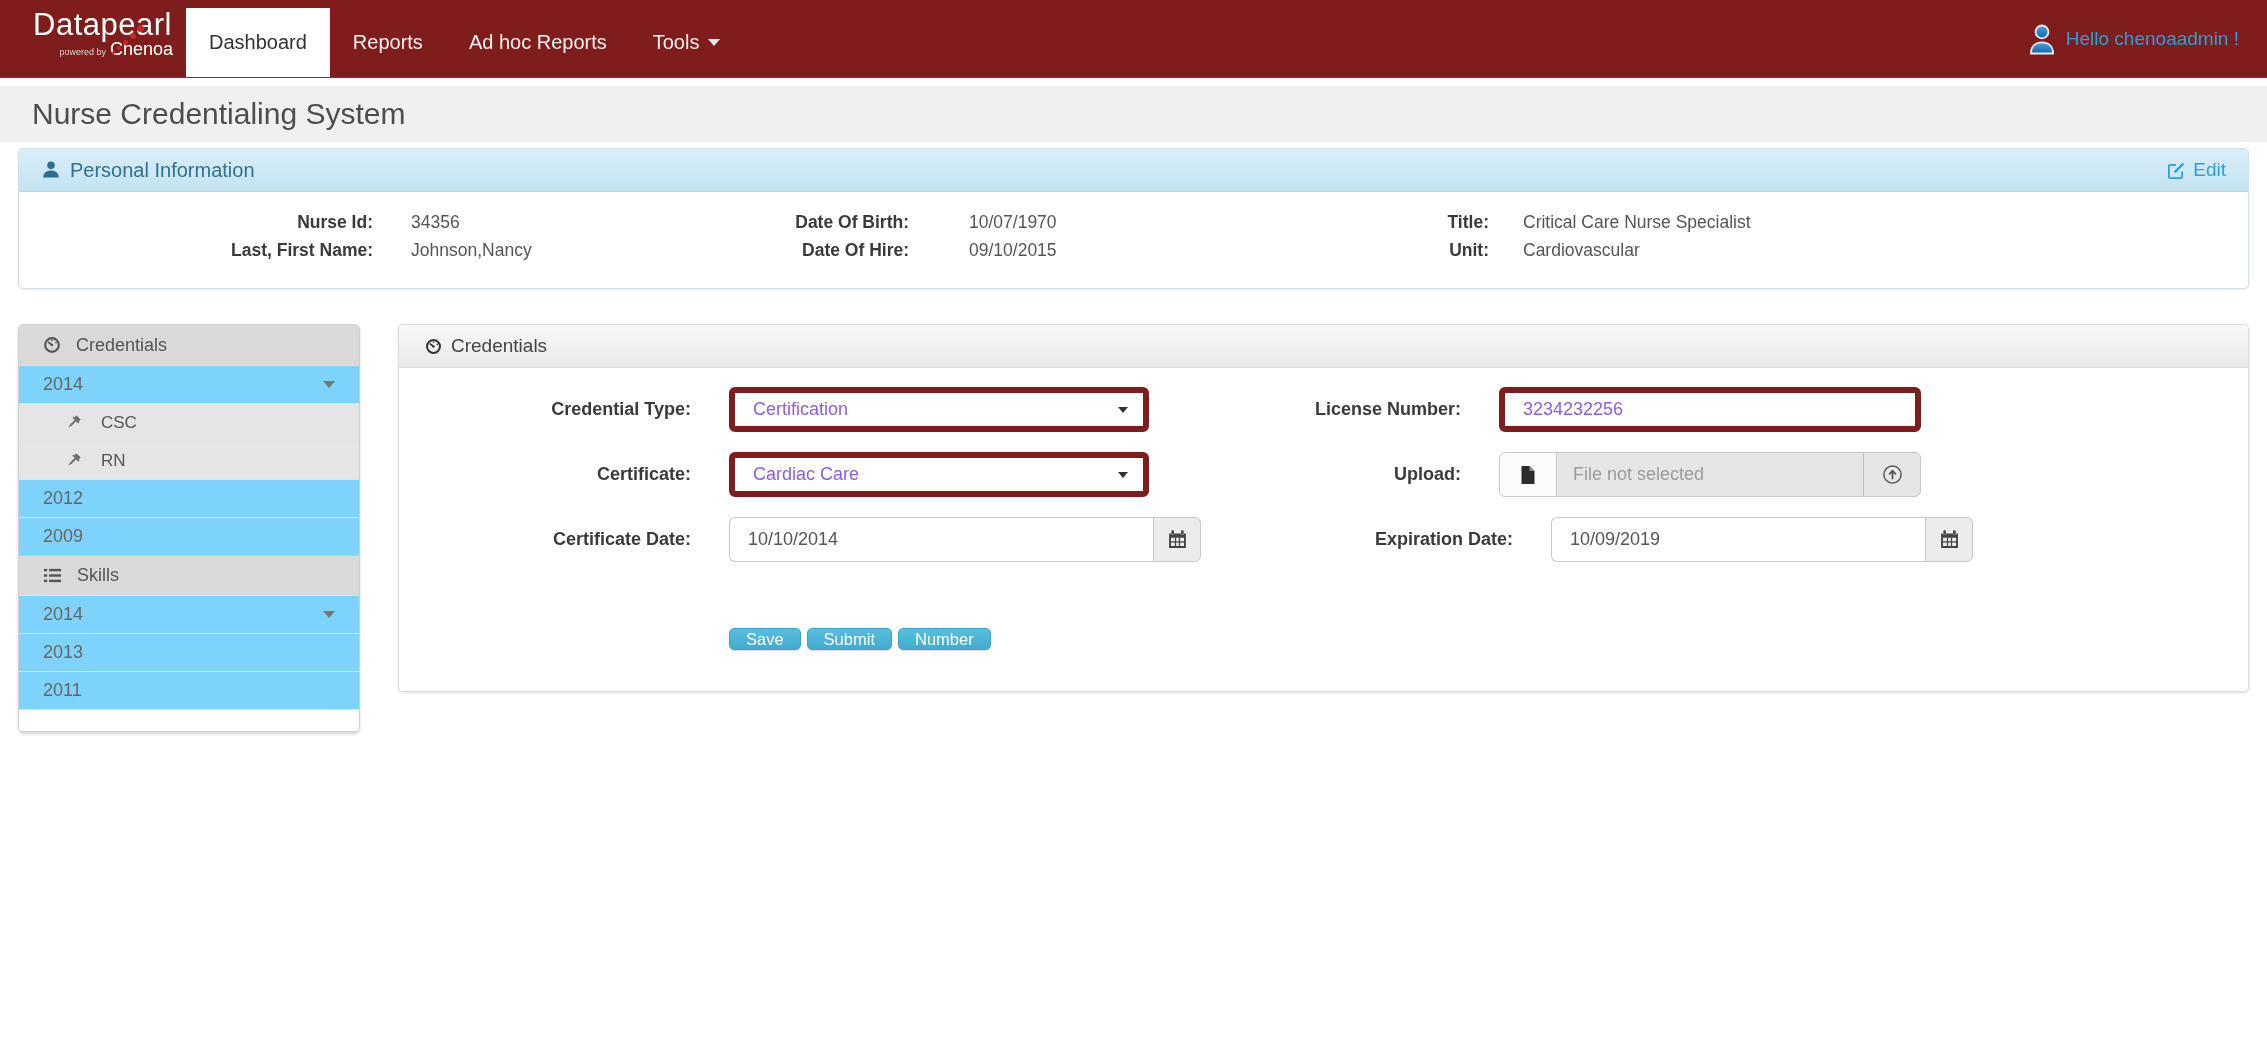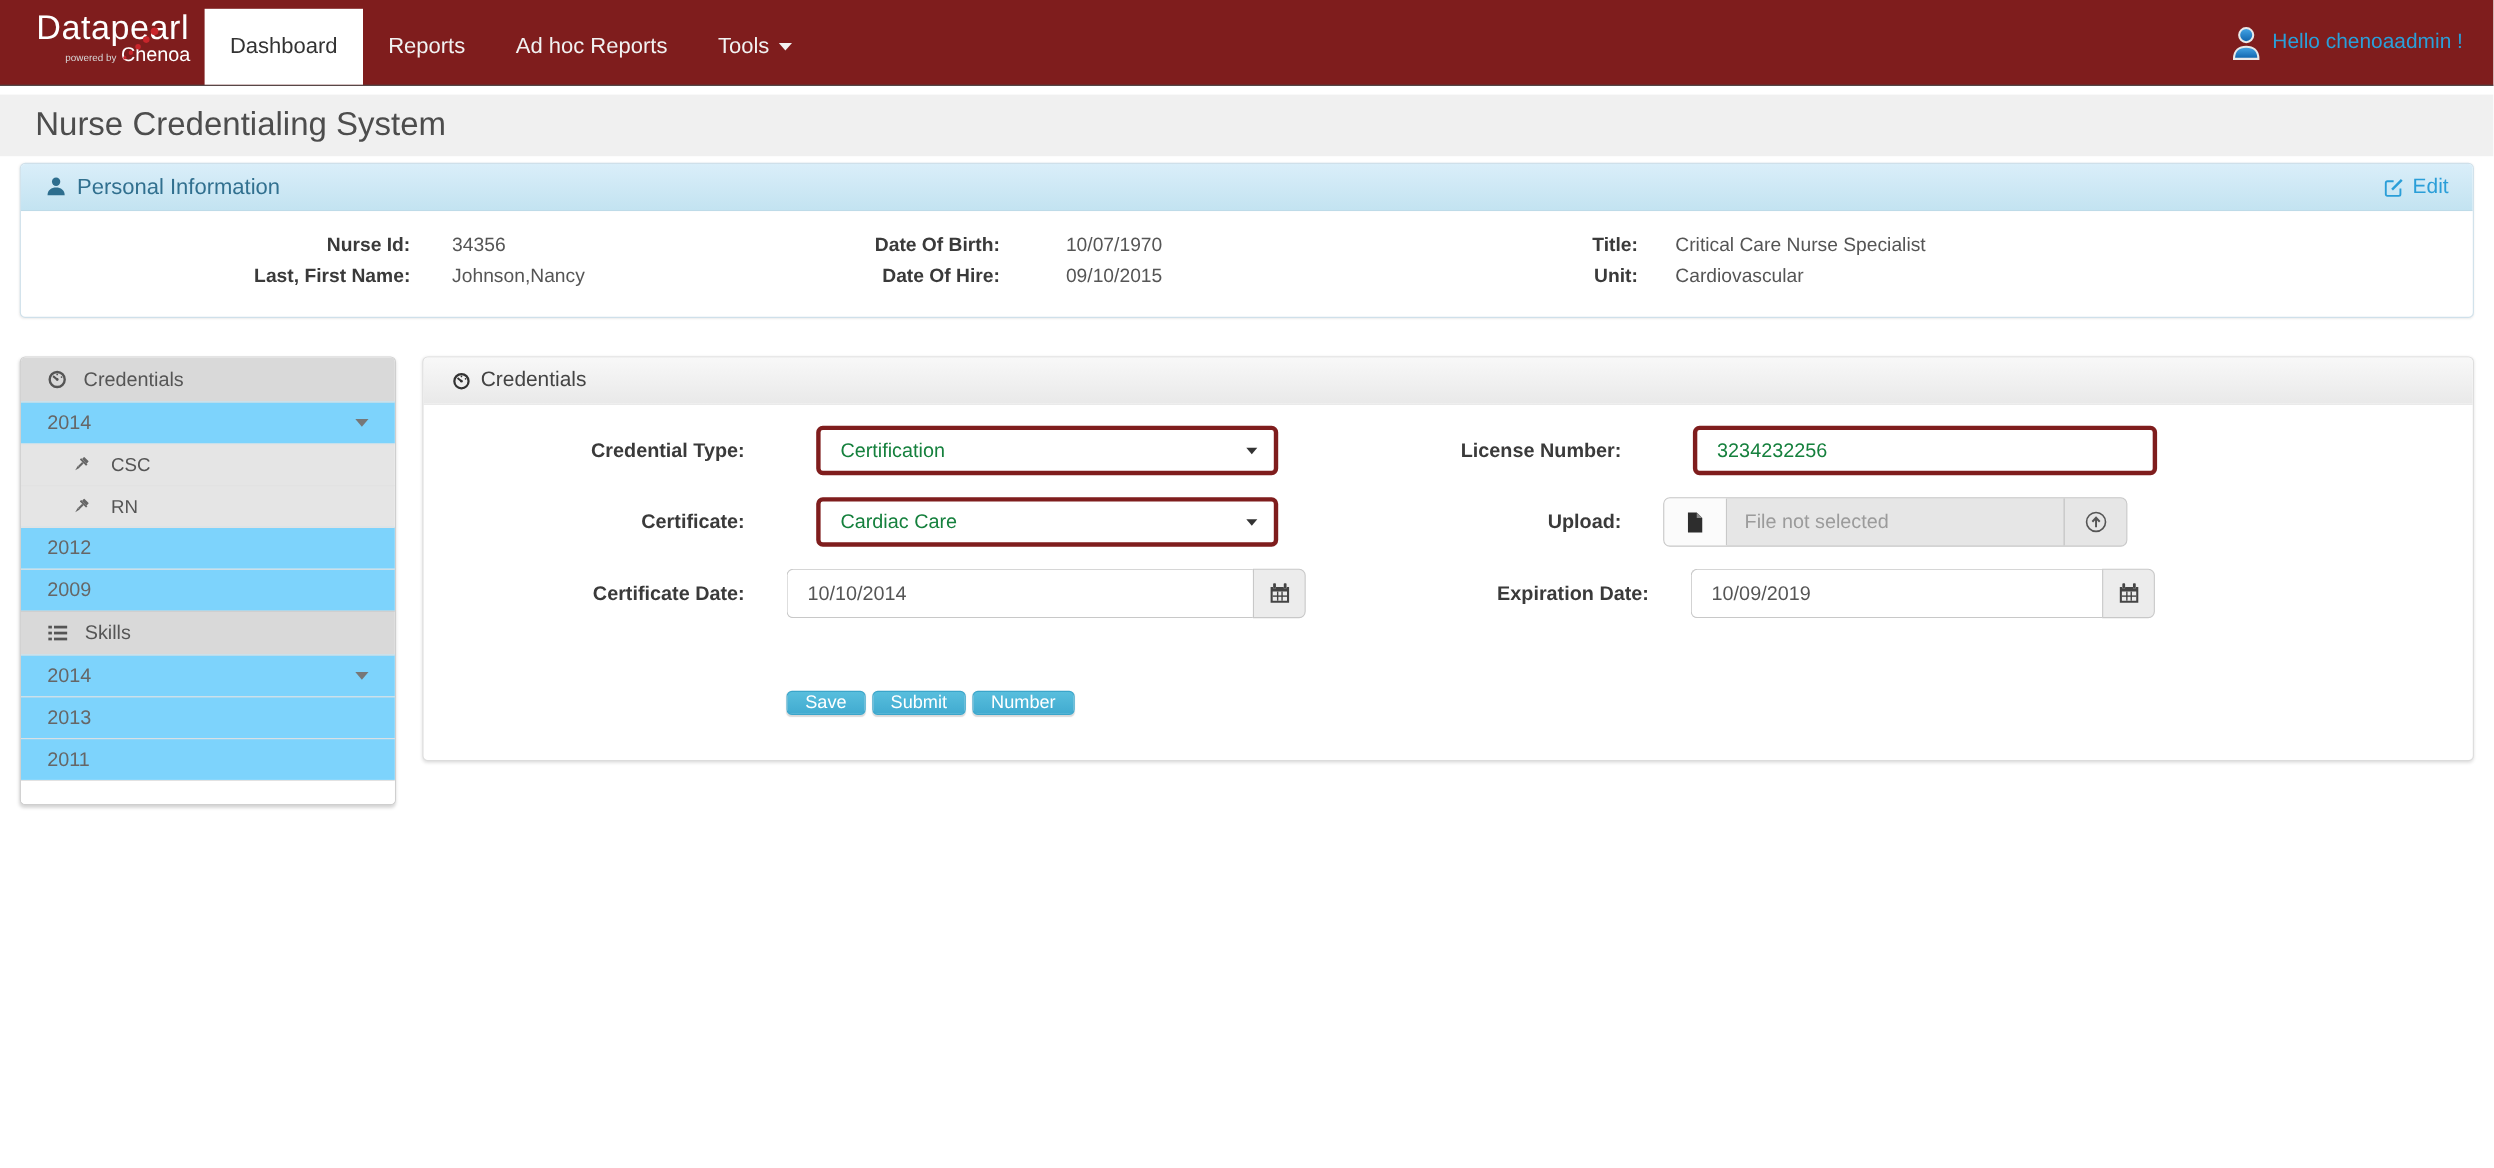--- a/index.html
+++ b/index.html
@@ -44,21 +44,21 @@
   .pi-edit { margin-left:auto; display:flex; align-items:center; gap:7px; color:#2a9ed8; font-size:19px; cursor:pointer; }
 
   .pi-body { padding:16px 0 24px 0; display:grid;
              grid-template-columns:354px 200px 336px 240px 340px 1fr;
              grid-auto-rows:28px; align-items:center; font-size:17.5px; }
   .pi-label { text-align:right; font-weight:bold; color:#3a3a3a; }
   .pi-value { color:#555; }
   .pv1 { padding-left:38px; } .pv2 { padding-left:60px; } .pv3 { padding-left:34px; }
 
   
-  .content { display:flex; align-items:flex-start; padding:13px 18px; margin-top:22px; gap:24px; }
+  .content { display:flex; align-items:flex-start; padding:13px 18px; margin-top:22px; gap:38px; }
 
   
   .sidebar { width:342px; border:1px solid #cfcfcf; border-radius:5px; box-shadow:0 2px 3px rgba(0,0,0,.16); overflow:hidden; background:#fff; }
   .sb-item { display:flex; align-items:center; border-top:1px solid #e2e2e2; cursor:pointer; }
   .sb-item:first-child { border-top:none; }
   .sb-header { height:40px; background:#d9d9d9; padding-left:24px; gap:15px; font-size:18px; color:#555; border-top:1px solid #c9c9c9; }
   .sb-year { height:38px; background:#7dd3fc; padding:0 24px; font-size:18px; color:#666; position:relative; }
   .sb-year .caret-sm { position:absolute; right:24px; width:0; height:0; border-left:6px solid transparent; border-right:6px solid transparent; border-top:7px solid #777; }
   .sb-child { height:38px; background:#e5e5e5; padding-left:46px; gap:19px; font-size:17px; color:#555; }
   .sb-footer { height:22px; background:#fff; border-top:1px solid #e2e2e2; }
@@ -69,21 +69,21 @@
   .cred-head { height:43px; background:linear-gradient(#f8f8f8,#e9e9e9); border-bottom:1px solid #ddd; border-radius:4px 4px 0 0;
                display:flex; align-items:center; padding:0 26px; gap:9px; font-size:19px; color:#444; }
   .cred-head .sb-icon { color:#333; }
 
   .form-area { padding:19px 0 41px 0; }
   .form-row { display:flex; align-items:center; margin-bottom:20px; }
   .f-label { font-weight:bold; font-size:18px; color:#3a3a3a; text-align:right; }
   .f-label.left { width:292px; margin-right:38px; }
   .f-label.right { width:312px; margin-right:38px; }
 
-  .ctl { height:45px; border:4px solid #7f1d1d; border-radius:6px; background:#fff; font-size:18px; color:#15803d;margin-left:27px; }
+  .ctl { height:45px; border:6px solid #7f1d1d; border-radius:6px; background:#fff; font-size:18px; color:#8b5cf6; }
   .select { width:420px; display:flex; align-items:center; padding:0 16px 0 18px; position:relative; cursor:pointer; }
   .select .sel-caret { position:absolute; right:15px; width:0; height:0; border-left:5px solid transparent; border-right:5px solid transparent; border-top:6px solid #333; }
   .text-input { width:422px; padding:0 18px; font-family:"Liberation Sans", sans-serif; }
   input.ctl { outline:none; }
 
   .input-group { display:flex; width:472px; }
   .input-group.rt { width:422px; }
   .input-group .gi { flex:1; height:45px; border:1px solid #c8c8c8; border-right:none; border-radius:6px 0 0 6px; padding:0 18px; font-size:18px; color:#555; outline:none; font-family:"Liberation Sans", sans-serif; background:#fff; }
   .addon { width:48px; height:45px; background:#ececec; border:1px solid #c8c8c8; border-radius:0 6px 6px 0; display:flex; align-items:center; justify-content:center; color:#444; cursor:pointer; }
 

